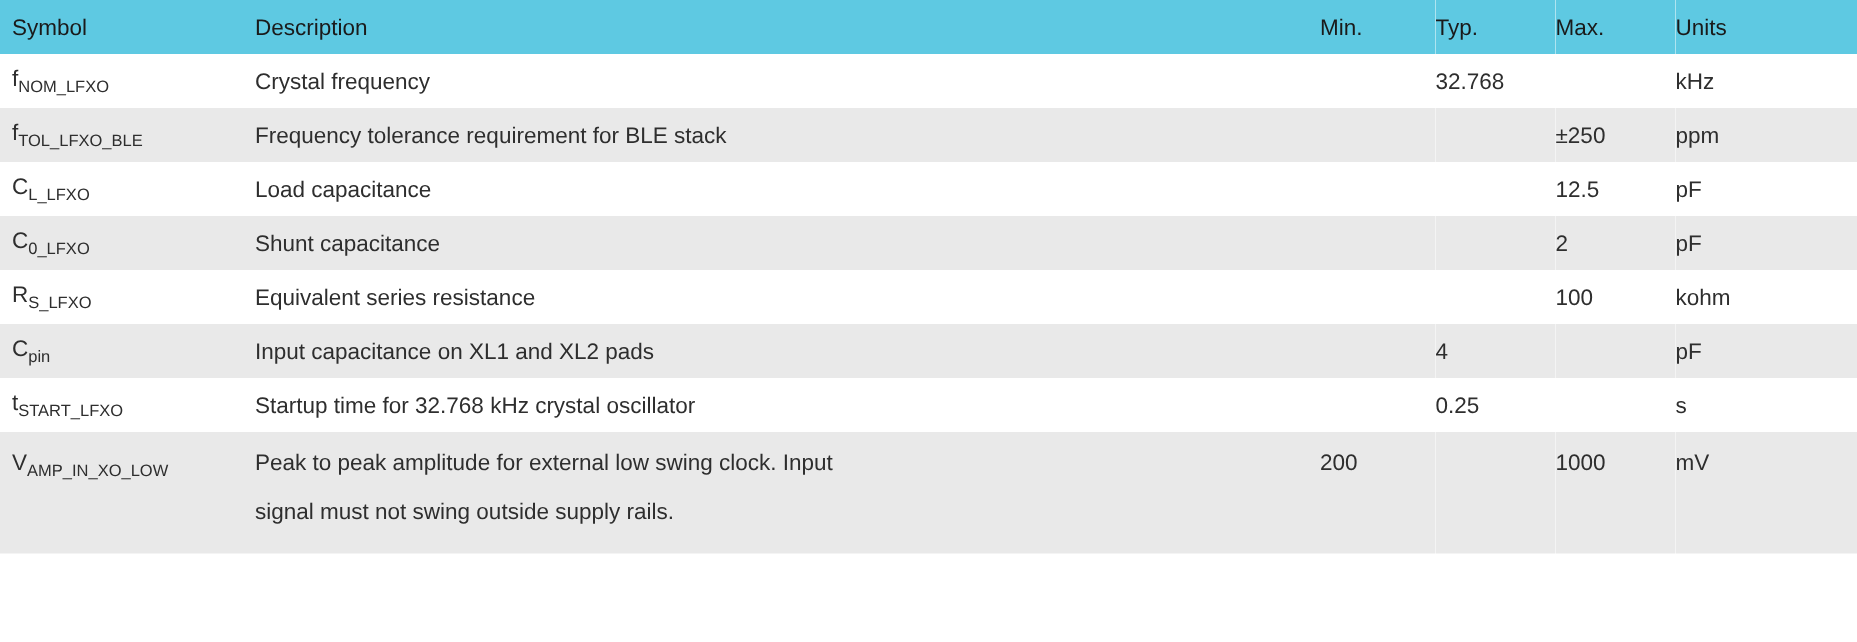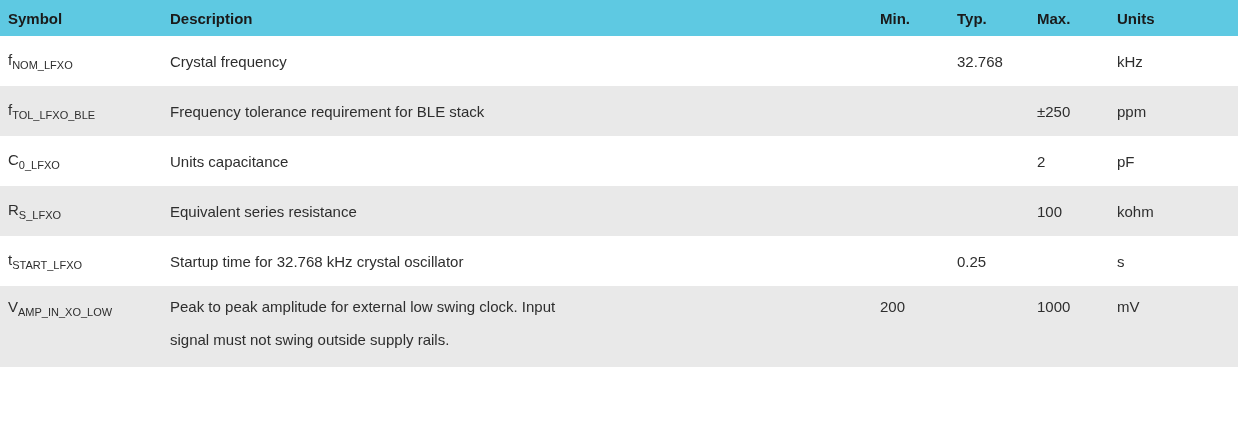--- a/index.html
+++ b/index.html
@@ -23,26 +23,26 @@
     text-align: left;
     font-size: 15px;
     white-space: nowrap;
     overflow: hidden;
   }
   
   table.spec thead th {
     height: 36px;
     background: #5EC9E2;
     color: #1a1a1a;
-    font-weight: bold;
+    font-weight: normal;
     vertical-align: middle;
   }
   
   table.spec tbody td {
-    height: 50px;
+    height: 36px;
     color: #2e2e2e;
     vertical-align: middle;
     background: #ffffff;
   }
   table.spec tbody tr:nth-child(even) td {
     background: #E9E9E9;
   }
   
   table.spec th.col-symbol, table.spec td.col-symbol {
     padding-left: 8px;
@@ -97,34 +97,50 @@
     </tr>
     <tr>
       <td class="col-symbol"><span>f</span><span class="sym-sub">TOL_LFXO_BLE</span></td>
       <td class="col-desc">Frequency tolerance requirement for BLE stack</td>
       <td class="col-min"></td>
       <td class="col-typ"></td>
       <td class="col-max">±250</td>
       <td class="col-units">ppm</td>
     </tr>
     <tr>
+      <td class="col-symbol"><span>C</span><span class="sym-sub">L_LFXO</span></td>
+      <td class="col-desc">Load capacitance</td>
+      <td class="col-min"></td>
+      <td class="col-typ"></td>
+      <td class="col-max">12.5</td>
+      <td class="col-units">pF</td>
+    </tr>
+    <tr>
       <td class="col-symbol"><span>C</span><span class="sym-sub">0_LFXO</span></td>
-      <td class="col-desc">Units capacitance</td>
+      <td class="col-desc">Shunt capacitance</td>
       <td class="col-min"></td>
       <td class="col-typ"></td>
       <td class="col-max">2</td>
       <td class="col-units">pF</td>
     </tr>
     <tr>
       <td class="col-symbol"><span>R</span><span class="sym-sub">S_LFXO</span></td>
       <td class="col-desc">Equivalent series resistance</td>
       <td class="col-min"></td>
       <td class="col-typ"></td>
       <td class="col-max">100</td>
       <td class="col-units">kohm</td>
+    </tr>
+    <tr>
+      <td class="col-symbol"><span>C</span><span class="sym-sub">pin</span></td>
+      <td class="col-desc">Input capacitance on XL1 and XL2 pads</td>
+      <td class="col-min"></td>
+      <td class="col-typ">4</td>
+      <td class="col-max"></td>
+      <td class="col-units">pF</td>
     </tr>
     <tr>
       <td class="col-symbol"><span>t</span><span class="sym-sub">START_LFXO</span></td>
       <td class="col-desc">Startup time for 32.768 kHz crystal oscillator</td>
       <td class="col-min"></td>
       <td class="col-typ">0.25</td>
       <td class="col-max"></td>
       <td class="col-units">s</td>
     </tr>
     <tr class="tall">

